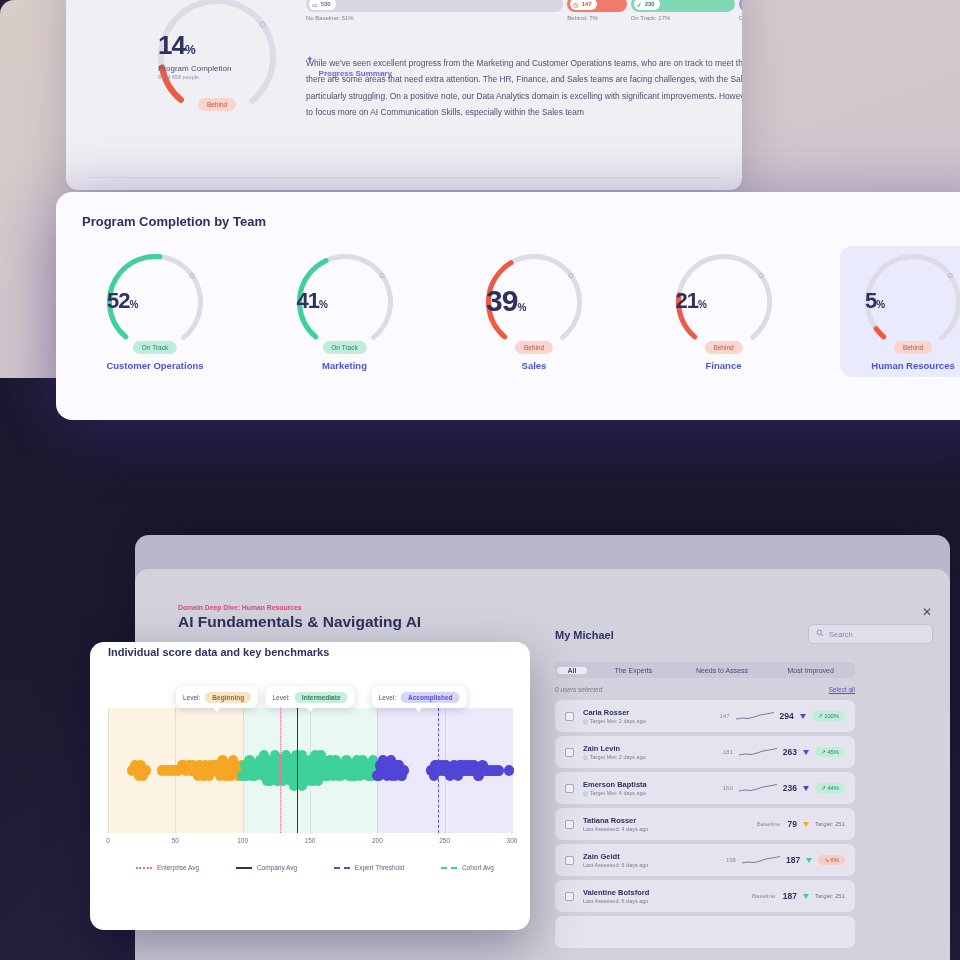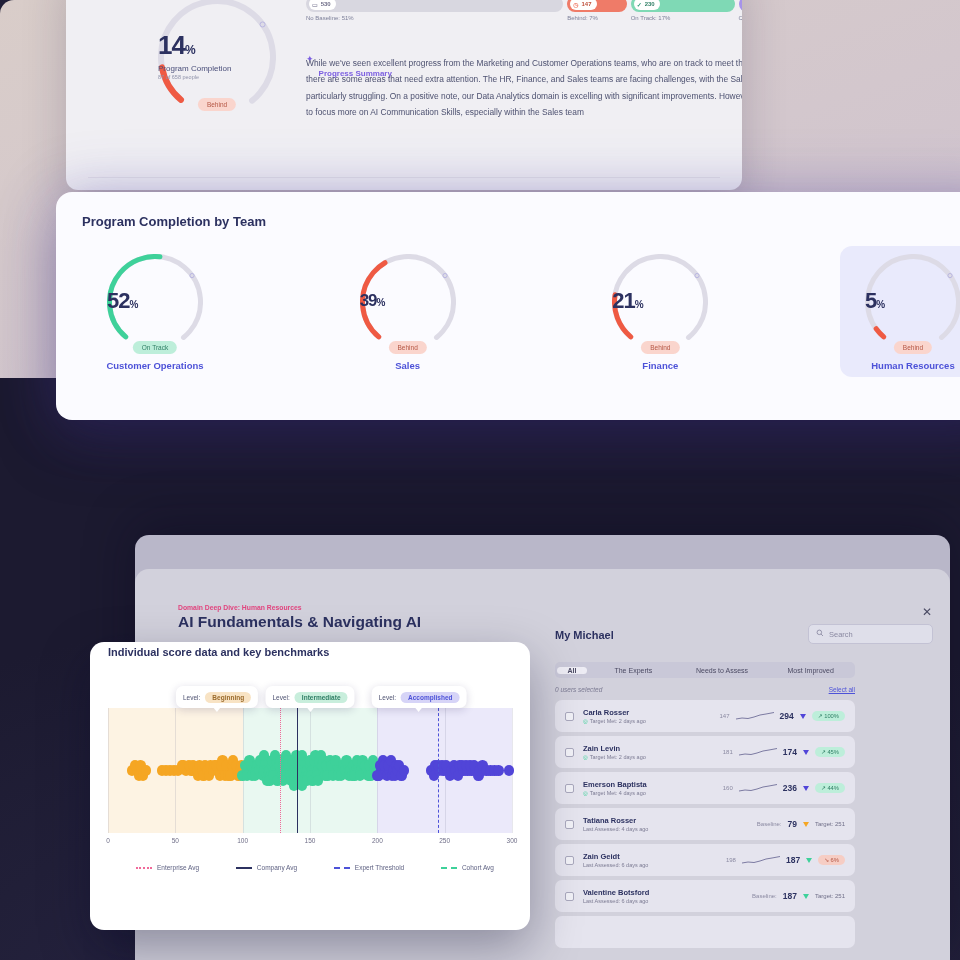--- a/index.html
+++ b/index.html
@@ -255,26 +255,39 @@
    </svg>
    <div class="center">
      <div><span class="gnum" style="font-size:22px">52</span><span class="gpct" style="font-size:10px;color:#2c3160">%</span></div>
 
    </div>
           </div><div class="pill ontrack" style="font-size: 6.5px; padding: 3px 9px; position: absolute; left: 50%; transform: translateX(-50%); bottom: -4px;">On Track</div></div><div class="team-name">Customer Operations</div></div>
       <div class="team-cell"><div style="position: relative; display: inline-block;"><div class="gauge">
    <svg width="96" height="96" viewBox="0 0 96 96">
      <g transform="rotate(130 48 48)">
        <circle cx="48" cy="48" r="45.5" fill="none" stroke="#dddbe6" stroke-width="5" stroke-linecap="round" stroke-dasharray="222.99024655180352 285.88493147667117"></circle>
+       <circle cx="48" cy="48" r="45.5" fill="none" stroke="#3ed19a" stroke-width="5" stroke-linecap="round" stroke-dasharray="91.42600108623944 285.88493147667117"></circle>
+     </g>
+     <circle cx="85.0314697781453" cy="21.56290019555262" r="2.1" fill="none" stroke="#b9b6e2" stroke-width="1"></circle>
+   </svg>
+   <div class="center">
+     <div><span class="gnum" style="font-size:22px">41</span><span class="gpct" style="font-size:10px;color:#2c3160">%</span></div>
+
+   </div>
+          </div><div class="pill ontrack" style="font-size: 6.5px; padding: 3px 9px; position: absolute; left: 50%; transform: translateX(-50%); bottom: -4px;">On Track</div></div><div class="team-name">Marketing</div></div>
+      <div class="team-cell"><div style="position: relative; display: inline-block;"><div class="gauge">
+   <svg width="96" height="96" viewBox="0 0 96 96">
+     <g transform="rotate(130 48 48)">
+       <circle cx="48" cy="48" r="45.5" fill="none" stroke="#dddbe6" stroke-width="5" stroke-linecap="round" stroke-dasharray="222.99024655180352 285.88493147667117"></circle>
        <circle cx="48" cy="48" r="45.5" fill="none" stroke="#ef5a43" stroke-width="5" stroke-linecap="round" stroke-dasharray="86.96619615520338 285.88493147667117"></circle>
      </g>
      <circle cx="85.0314697781453" cy="21.56290019555262" r="2.1" fill="none" stroke="#b9b6e2" stroke-width="1"></circle>
    </svg>
    <div class="center">
-     <div><span class="gnum" style="font-size:17px">39</span><span class="gpct" style="font-size:10px;color:#2c3160">%</span></div>
+     <div><span class="gnum" style="font-size:30px">39</span><span class="gpct" style="font-size:10px;color:#2c3160">%</span></div>
 
    </div>
           </div><div class="pill behind" style="font-size: 6.5px; padding: 3px 9px; position: absolute; left: 50%; transform: translateX(-50%); bottom: -4px;">Behind</div></div><div class="team-name">Sales</div></div>
       <div class="team-cell"><div style="position: relative; display: inline-block;"><div class="gauge">
    <svg width="96" height="96" viewBox="0 0 96 96">
      <g transform="rotate(130 48 48)">
        <circle cx="48" cy="48" r="45.5" fill="none" stroke="#dddbe6" stroke-width="5" stroke-linecap="round" stroke-dasharray="222.99024655180352 285.88493147667117"></circle>
        <circle cx="48" cy="48" r="45.5" fill="none" stroke="#ef5a43" stroke-width="5" stroke-linecap="round" stroke-dasharray="46.82795177587874 285.88493147667117"></circle>
      </g>
      <circle cx="85.0314697781453" cy="21.56290019555262" r="2.1" fill="none" stroke="#b9b6e2" stroke-width="1"></circle>
@@ -355,21 +368,21 @@
         <div class="n">Zain Levin</div>
         <div class="s">
           <span style="color:#3ed19a">◎</span>Target Met: 2 days ago
         </div>
       </div>
       <div class="pmeta">
               <span class="pbase">181</span>
         <svg class="pspark" viewBox="0 0 38 10">
           <polyline points="0,8 6,7 12,7.5 18,6 24,4 30,3 38,1.5" fill="none" stroke="#6f6e99" stroke-width="0.9"></polyline>
         </svg>
-        <span class="pscore">174</span>
+        <span class="pscore">263</span>
         <span class="tri" style="border-top:5px solid #5145d8"></span>
         <span class="pchip up">
           <span>↗</span> 45%
         </span>
             </div>
           </div>
           <div class="prow">
             <div class="pcheck"></div>
       <div class="pname">
         <div class="n">Emerson Baptista</div>

